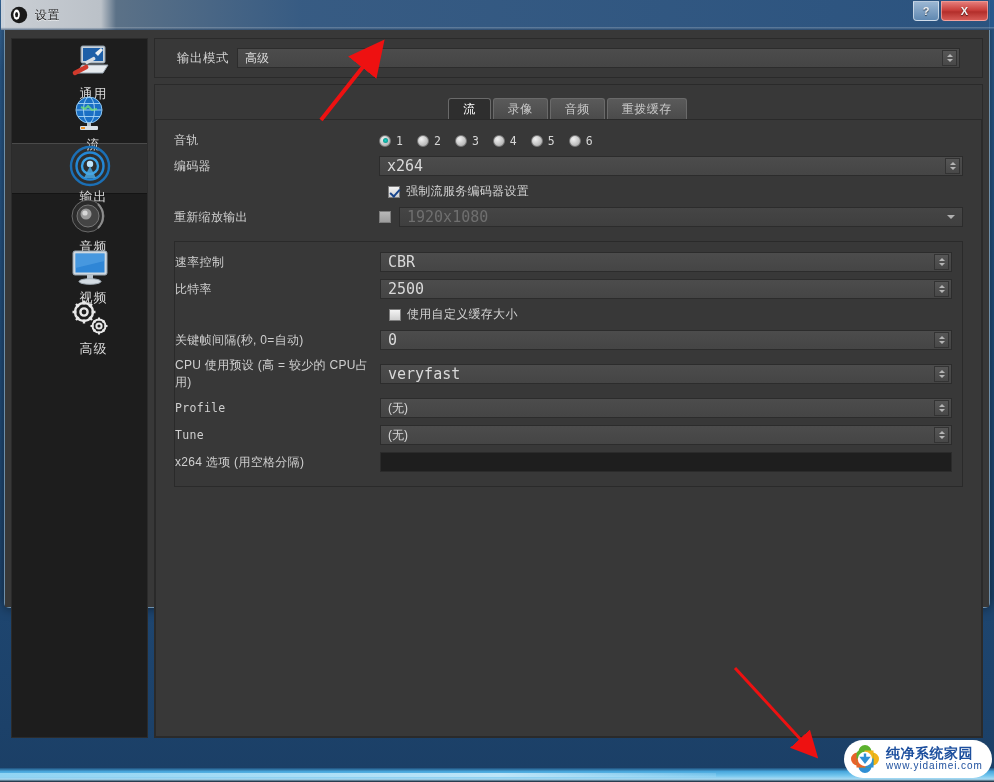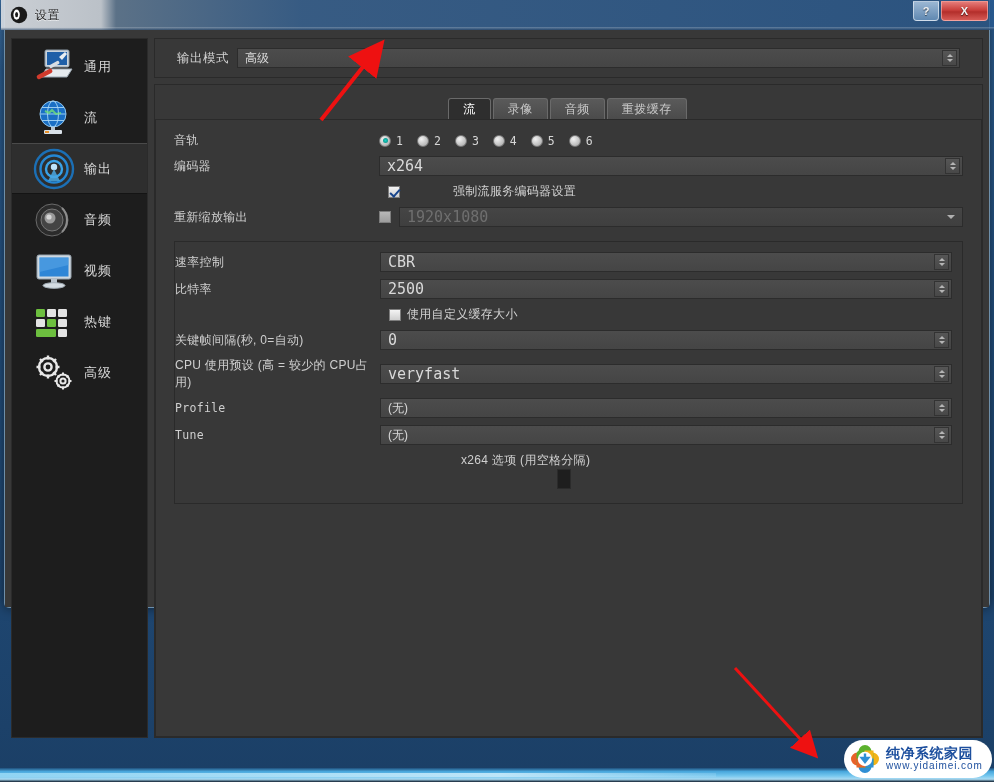--- a/index.html
+++ b/index.html
@@ -113,20 +113,21 @@
   .sidebar {
     width: 137px; flex: none;
     background: #1d1d1d;
     border: 1px solid #2b2b2b;
     padding-top: 2px;
   }
   .nav-item {
     display: flex; align-items: center;
     height: 51px; padding-left: 20px;
     cursor: pointer;
+    flex-direction: column;
   }
   .nav-item.active {
     background: #2e2e2e;
     border-top: 1px solid #4a4a4a;
     border-bottom: 1px solid #141414;
   }
   .nav-icon { width: 44px; height: 44px; flex: none; display:block; }
   .nav-label {
     margin-left: 8px; color: #d8d8d8; font-size: 13px; letter-spacing: 1px;
   }
@@ -409,35 +410,20 @@
               <rect x="5" y="6" width="34" height="24" rx="2" fill="#cfd8e0" stroke="#97a3ad"></rect>
               <rect x="7.5" y="8.5" width="29" height="19" fill="#2f86d6"></rect>
               <path d="M7.5 8.5 L36.5 8.5 L36.5 16 L7.5 23 Z" fill="#5ba8e8" opacity=".55"></path>
               <rect x="19" y="30" width="6" height="5" fill="#b9c3cc"></rect>
               <ellipse cx="22" cy="36.5" rx="11" ry="2.8" fill="#d4dce3" stroke="#a6b1ba"></ellipse>
             </svg>
           </span>
           <span class="nav-label">视频</span>
         </div>
 
-        <div class="nav-item">
-          <span class="nav-icon">
-            <svg width="44" height="44" viewBox="0 0 44 44">
-              <rect x="4" y="9" width="9" height="8" rx="1.3" fill="#6dbf3f"></rect>
-              <rect x="15" y="9" width="9" height="8" rx="1.3" fill="#e4e4e4"></rect>
-              <rect x="26" y="9" width="9" height="8" rx="1.3" fill="#e4e4e4"></rect>
-              <rect x="4" y="19" width="9" height="8" rx="1.3" fill="#e4e4e4"></rect>
-              <rect x="15" y="19" width="9" height="8" rx="1.3" fill="#6dbf3f"></rect>
-              <rect x="26" y="19" width="9" height="8" rx="1.3" fill="#e4e4e4"></rect>
-              <rect x="4" y="29" width="20" height="8" rx="1.3" fill="#6dbf3f"></rect>
-              <rect x="26" y="29" width="9" height="8" rx="1.3" fill="#e4e4e4"></rect>
-            </svg>
-          </span>
-          <span class="nav-label">热键</span>
-        </div>
 
         <div class="nav-item">
           <span class="nav-icon">
             <svg width="44" height="44" viewBox="0 0 44 44">
               <g fill="none" stroke="#e8e8e8" stroke-width="2.4">
                 <circle cx="16" cy="16" r="9"></circle>
                 <circle cx="16" cy="16" r="3.6"></circle>
                 <path d="M16 4.5v4 M16 23.5v4 M4.5 16h4 M23.5 16h4 M8 8l2.8 2.8 M21.2 21.2L24 24 M24 8l-2.8 2.8 M10.8 21.2L8 24"></path>
               </g>
               <g fill="none" stroke="#e8e8e8" stroke-width="2">
@@ -512,21 +498,21 @@
                 <div class="combo">
                   <span>x264</span>
                   <span class="spinner">
                     <i class="up"></i>
                       <i class="dn"></i>
                   </span>
                 </div>
               </div>
             </div>
 
-            <div class="check-row" style="padding-left:214px;gap:47px;">
+            <div class="check-row" style="padding-left:214px;">
               <span class="cb checked"></span>
               <span class="cb-label">强制流服务编码器设置</span>
             </div>
 
             <div class="row">
               <div class="row-label">重新缩放输出</div>
               <div class="row-field">
                 <span class="cb disabled" style="margin-right:8px;"></span>
                 <div class="combo disabled">
                   <span>1920x1080</span>
@@ -613,21 +599,21 @@
                   <div class="combo cn">
                     <span>(无)</span>
                     <span class="spinner">
                       <i class="up"></i>
                         <i class="dn"></i>
                     </span>
                   </div>
                 </div>
               </div>
 
-              <div class="row" style="margin-bottom:0;flex-direction:column;">
+              <div class="row" style="margin-bottom:0;">
                 <div class="row-label">x264 选项 (用空格分隔)</div>
                 <div class="row-field">
                   <div class="textinput"></div>
                 </div>
               </div>
 
             </div>
           </div>
         </div>
       </div>

